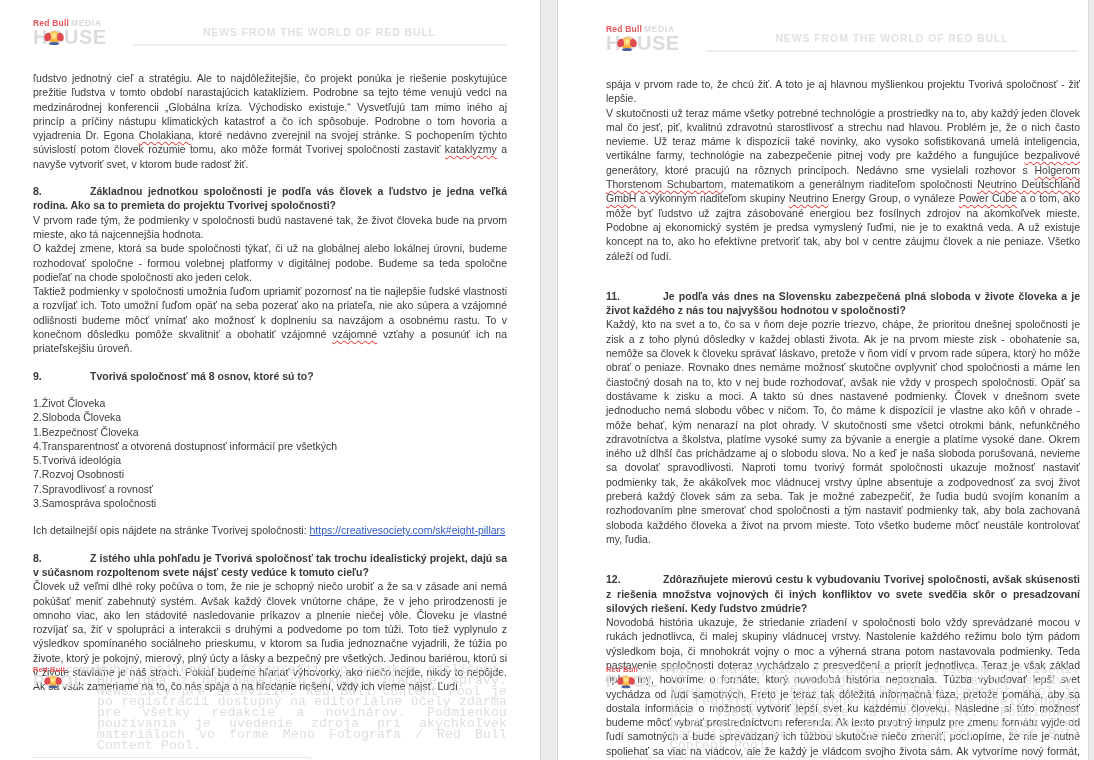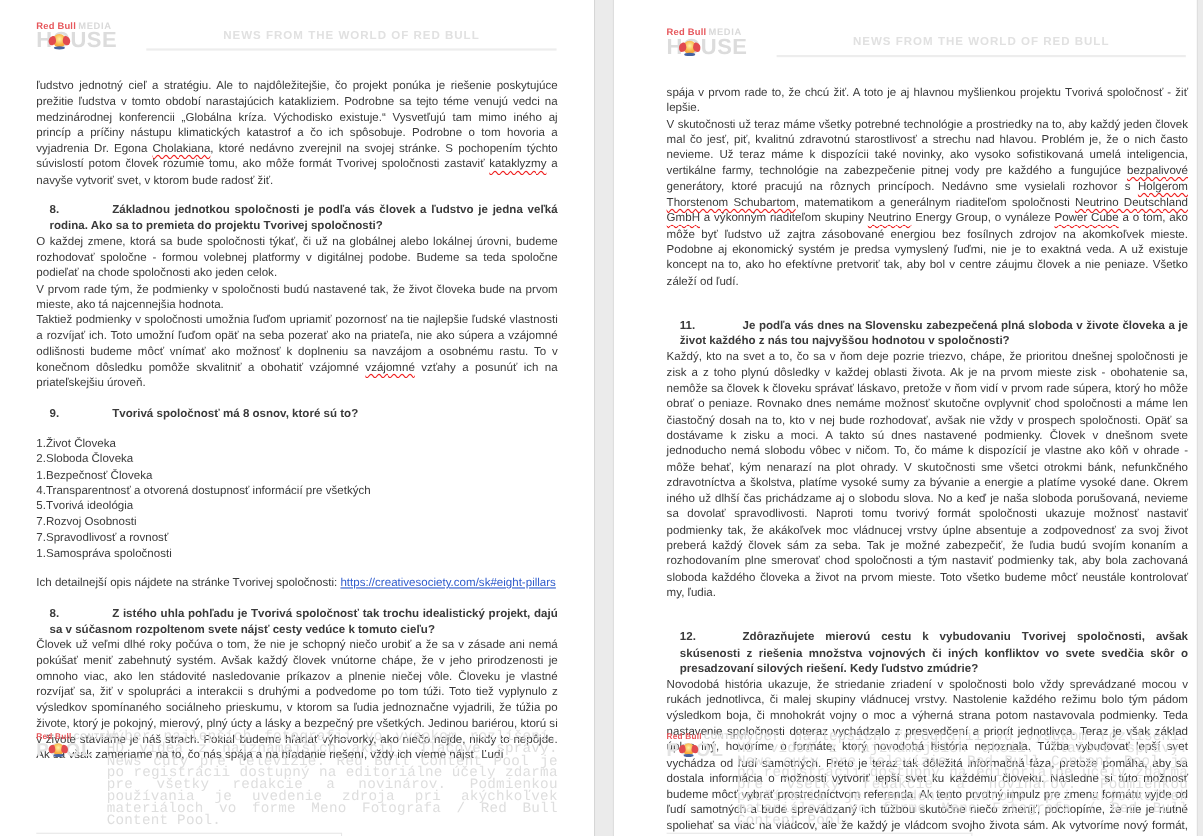--- a/index.html
+++ b/index.html
@@ -31,21 +31,21 @@
     background:radial-gradient(circle at 50% 38%, #fff3a6, #f9ae3e 55%, #f09035);}
   .emblem .bull{position:absolute;width:7px;height:8px;background:#e14a4f;border-radius:70% 30% 60% 40%;}
   .emblem .bull-l{left:-2px;top:2px;transform:rotate(-15deg);}
   .emblem .bull-r{right:-2px;top:2px;transform:rotate(15deg) scaleX(-1);}
   .emblem .base{position:absolute;left:3px;bottom:-1px;width:10px;height:3px;border-radius:50%;background:#46619f;}
   .mh-house .emblem{left:13px;top:4px;}
 
   
   .page-body{margin-top:9px;width:474px;color:#3b3b3b;font-size:10.5px;line-height:14.3px;}
   .para{text-align:justify;}
-  .question{font-weight:bold;text-align:justify;color:#3a3a3a;margin-left:12px;}
+  .question{font-weight:bold;text-align:justify;color:#3a3a3a;}
   .qnum{display:inline-block;width:57px;}
   .gap{width:100%;}
   .run-sp{text-decoration:underline;text-decoration-style:wavy;text-decoration-color:#ef2020;text-decoration-thickness:1px;text-underline-offset:2px;}
   .run-a{color:#2e5bcc;text-decoration:underline;overflow-wrap:anywhere;cursor:pointer;}
 
   
   .page-footer{position:absolute;top:665px;width:474px;}
   .page--left .page-footer{left:33px;}
   .page--right .page-footer{left:48px;}
   .cp-row{display:flex;}
@@ -80,34 +80,34 @@
     </div>
     <div class="banner">
       <div class="banner-text">NEWS FROM THE WORLD OF RED BULL</div>
       <div class="banner-rule"></div>
     </div>
   </div>
   <div class="page-body">
       <div class="para"><span class="run-n">ľudstvo jednotný cieľ a stratégiu. Ale to najdôležitejšie, čo projekt ponúka je riešenie poskytujúce prežitie ľudstva v tomto období narastajúcich katakliziem. Podrobne sa tejto téme venujú vedci na medzinárodnej konferencii „Globálna kríza. Východisko existuje.“ Vysvetľujú tam mimo iného aj princíp a príčiny nástupu klimatických katastrof a čo ich spôsobuje. Podrobne o tom hovoria a vyjadrenia Dr. Egona </span><span class="run-sp">Cholakiana</span><span class="run-n">, ktoré nedávno zverejnil na svojej stránke. S pochopením týchto súvislostí potom človek rozumie tomu, ako môže formát Tvorivej spoločnosti zastaviť </span><span class="run-sp">kataklyzmy</span><span class="run-n"> a navyše vytvoriť svet, v ktorom bude radosť žiť.</span></div>
       <div class="gap" style="height: 13px;"></div>
       <div class="question"><span class="qnum">8.</span><span>Základnou jednotkou spoločnosti je podľa vás človek a ľudstvo je jedna veľká rodina. Ako sa to premieta do projektu Tvorivej spoločnosti?</span></div>
+      <div class="para"><span class="run-n">V prvom rade tým, že podmienky v spoločnosti budú nastavené tak, že život človeka bude na prvom mieste, ako tá najcennejšia hodnota.</span></div>
       <div class="para"><span class="run-n">O každej zmene, ktorá sa bude spoločnosti týkať, či už na globálnej alebo lokálnej úrovni, budeme rozhodovať spoločne - formou volebnej platformy v digitálnej podobe. Budeme sa teda spoločne podieľať na chode spoločnosti ako jeden celok.</span></div>
-      <div class="para"><span class="run-n">V prvom rade tým, že podmienky v spoločnosti budú nastavené tak, že život človeka bude na prvom mieste, ako tá najcennejšia hodnota.</span></div>
       <div class="para"><span class="run-n">Taktiež podmienky v spoločnosti umožnia ľuďom upriamiť pozornosť na tie najlepšie ľudské vlastnosti a rozvíjať ich. Toto umožní ľuďom opäť na seba pozerať ako na priateľa, nie ako súpera a vzájomné odlišnosti budeme môcť vnímať ako možnosť k doplneniu sa navzájom a osobnému rastu. To v konečnom dôsledku pomôže skvalitniť a obohatiť vzájomné </span><span class="run-sp">vzájomné</span><span class="run-n"> vzťahy a posunúť ich na priateľskejšiu úroveň.</span></div>
       <div class="gap" style="height: 13px;"></div>
       <div class="question"><span class="qnum">9.</span><span>Tvorivá spoločnosť má 8 osnov, ktoré sú to?</span></div>
       <div class="gap" style="height: 13px;"></div>
       <div class="para"><span class="run-n">1.Život Človeka</span></div>
       <div class="para"><span class="run-n">2.Sloboda Človeka</span></div>
       <div class="para"><span class="run-n">1.Bezpečnosť Človeka</span></div>
       <div class="para"><span class="run-n">4.Transparentnosť a otvorená dostupnosť informácií pre všetkých</span></div>
       <div class="para"><span class="run-n">5.Tvorivá ideológia</span></div>
       <div class="para"><span class="run-n">7.Rozvoj Osobnosti</span></div>
       <div class="para"><span class="run-n">7.Spravodlivosť a rovnosť</span></div>
-      <div class="para"><span class="run-n">1.Samospráva spoločnosti</span></div>
+      <div class="para"><span class="run-n">3.Samospráva spoločnosti</span></div>
       <div class="gap" style="height: 13px;"></div>
       <div class="para"><span class="run-n">Ich detailnejší opis nájdete na stránke Tvorivej spoločnosti: </span><a class="run-a">https://creativesociety.com/sk#eight-pillars</a></div>
       <div class="gap" style="height: 13px;"></div>
       <div class="question"><span class="qnum">8.</span><span>Z istého uhla pohľadu je Tvorivá spoločnosť tak trochu idealistický projekt, dajú sa v súčasnom rozpoltenom svete nájsť cesty vedúce k tomuto cieľu?</span></div>
       <div class="para"><span class="run-n">Človek už veľmi dlhé roky počúva o tom, že nie je schopný niečo urobiť a že sa v zásade ani nemá pokúšať meniť zabehnutý systém. Avšak každý človek vnútorne chápe, že v jeho prirodzenosti je omnoho viac, ako len stádovité nasledovanie príkazov a plnenie niečej vôle. Človeku je vlastné rozvíjať sa, žiť v spolupráci a interakcii s druhými a podvedome po tom túži. Toto tiež vyplynulo z výsledkov spomínaného sociálneho prieskumu, v ktorom sa ľudia jednoznačne vyjadrili, že túžia po živote, ktorý je pokojný, mierový, plný úcty a lásky a bezpečný pre všetkých. Jedinou bariérou, ktorú si v živote staviame je náš strach. Pokiaľ budeme hľadať výhovorky, ako niečo nejde, nikdy to nepôjde. Ak sa však zameriame na to, čo nás spája a na hľadanie riešení, vždy ich vieme nájsť. Ľudí</span></div>
     </div>
   <div class="page-footer">
     <div class="cp-row">
       <div class="cp-logo">
         <div class="logo-row1"><span class="rb">Red Bull</span><span class="logo-gray">CONTENT</span></div>

